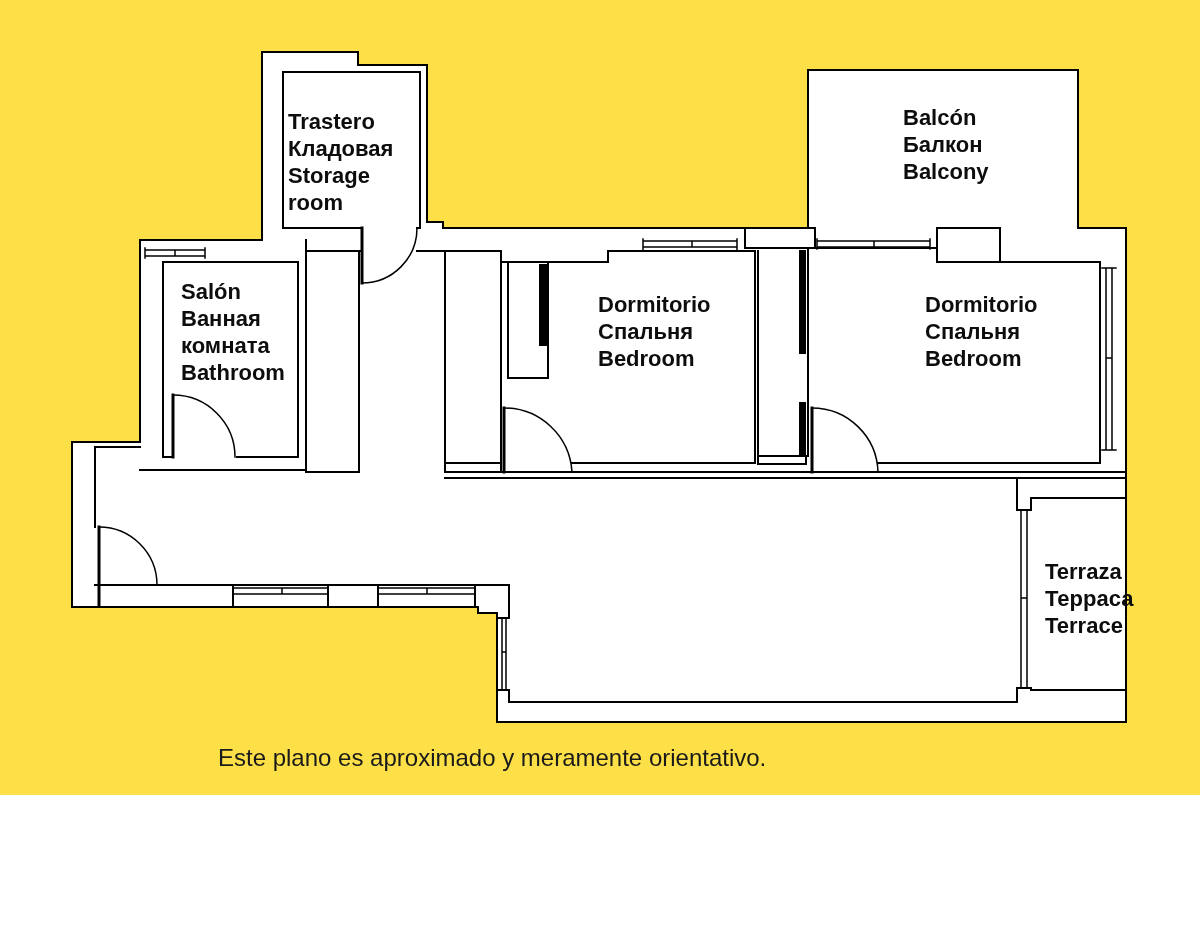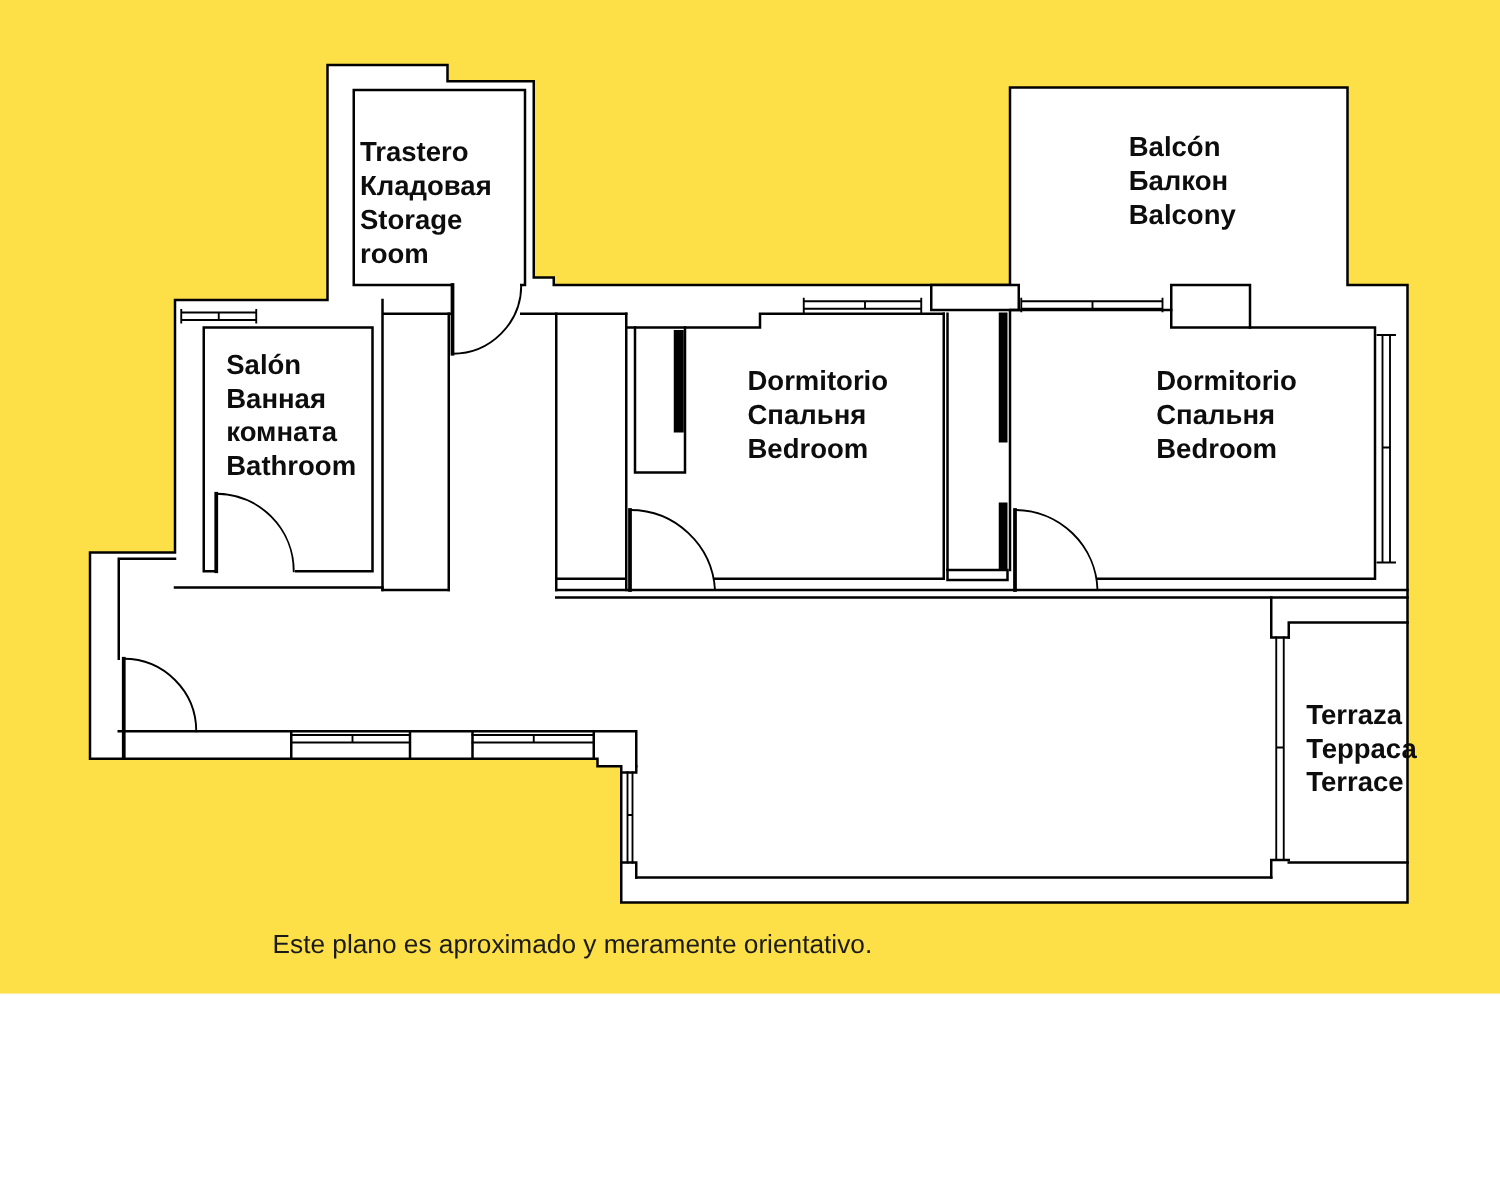--- a/index.html
+++ b/index.html
@@ -1,21 +1,21 @@
 <!DOCTYPE html>
 <html><head>
 <meta charset="utf-8">
 <style>
   html,body{margin:0;padding:0;background:#fff;}
   #stage{position:relative;width:1200px;height:795px;background:#fde047;overflow:hidden;
          font-family:"Liberation Sans","DejaVu Sans",sans-serif;}
   #plan-svg{position:absolute;left:0;top:0;}
   .room-label{position:absolute;font-weight:bold;font-size:22px;line-height:27px;
               color:#0d0d0d;white-space:pre-line;letter-spacing:0px;}
-  .disclaimer{position:absolute;font-size:21px;color:#1a1a1a;white-space:nowrap;}
+  .disclaimer{position:absolute;font-size:24px;color:#1a1a1a;white-space:nowrap;}
 </style>
 </head>
 <body>
 
 <div id="stage">
 
   <svg id="plan-svg" width="1200" height="947" viewBox="0 0 1200 947">
     <g stroke="#000" stroke-width="2" fill="none" stroke-linecap="square" stroke-linejoin="miter">
 
       <path fill="#fff" d="

